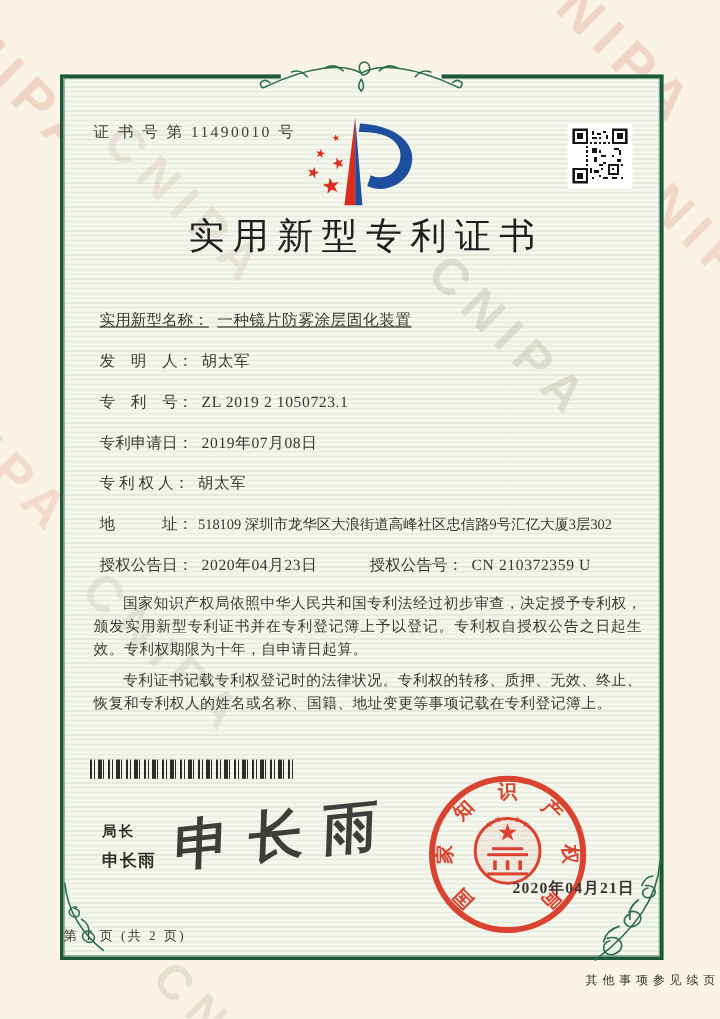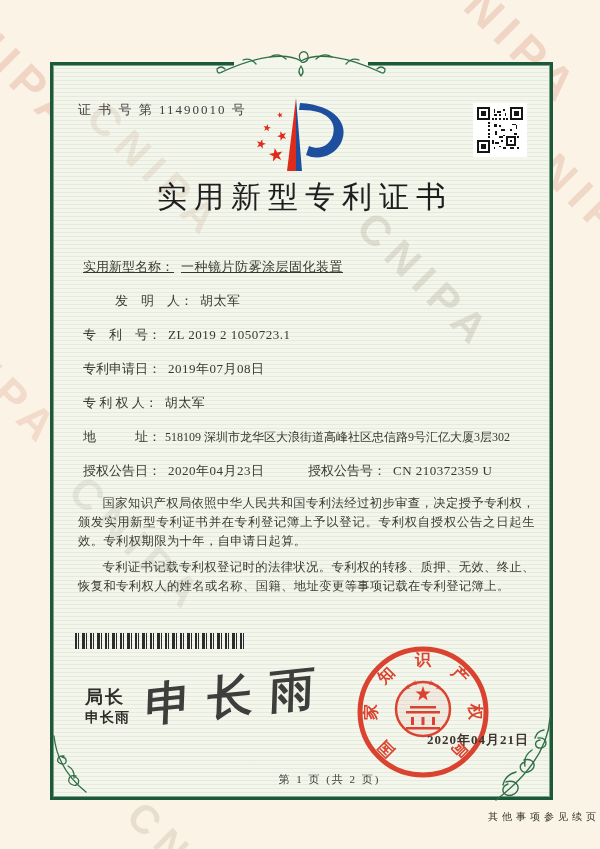--- a/index.html
+++ b/index.html
@@ -48,60 +48,60 @@
     background:#ffffff; display:flex; align-items:center; justify-content:center;
   }
   .title {
     position:absolute; left:0; top:112px; width:100%; text-align:center;
     font-size:30px; font-weight:400; letter-spacing:7px; color:#1e1e1e;
     text-indent:7px;
   }
   .row { position:absolute; left:30px; font-size:13px; color:#38382f; width:450px; }
   .row .lbl { color:#3a3a30; }
   .row .val { margin-left:7px; letter-spacing:.5px; }
-  .r1 { top:193px;text-decoration:underline; } .r2 { top:227px;margin-left:32px; } .r3 { top:261px; }
+  .r1 { top:193px;text-decoration:underline; } .r2 { top:227px; } .r3 { top:261px; }
   .r4 { top:295px; } .r5 { top:329px; } .r6 { top:363px; }
   .r7 { top:397px; }
   .r6 .val { font-size:12px; letter-spacing:0; margin-left:4px; }
   .r7 .pair2 { position:absolute; left:225px; top:0; }
   .paras {
     position:absolute; left:25px; top:429px; width:457px;
     font-size:12.3px; line-height:19px; color:#3b3b32; text-align:justify;
     letter-spacing:.4px;
   }
   .paras p { margin:0 0 7px 0; text-indent:2em; }
   .barcode {
     position:absolute; left:22px; top:568px; width:170px; height:16px;
     background:repeating-linear-gradient(90deg,
       #2b2b2b 0 2px, transparent 2px 3px,
       #2b2b2b 3px 4px, transparent 4px 7px,
       #2b2b2b 7px 10px, transparent 10px 11px,
       #2b2b2b 11px 12px, transparent 12px 15px);
   }
   .director-title {
-    position:absolute; left:32px; top:620px; font-size:18px; font-weight:700;
+    position:absolute; left:32px; top:620px; font-size:12px; font-weight:700;
     color:#2f2f2a; letter-spacing:2px;
   }
   .director-name {
     position:absolute; left:32px; top:644px; font-size:14px; font-weight:700;
     color:#2f2f2a; letter-spacing:1px;
   }
   .signature {
     position:absolute; left:92px; top:598px; width:230px; font-size:46px;
     font-weight:700; color:#262626; letter-spacing:16px; white-space:nowrap;
     transform:rotate(-6deg) skewX(-8deg); opacity:.88;
   }
   .seal { position:absolute; left:295px; top:572px; opacity:.95; }
   .seal-date {
     position:absolute; left:310px; top:666px; width:230px; text-align:center;
     font-size:13px; color:#3e342e; letter-spacing:1px; font-weight:600;
   }
   .page-no {
-    position:absolute; left:0; top:707px; width:100%; text-align:center;
-    font-size:11px; letter-spacing:2px; color:#3c3c34;padding-left:28px;
+    position:absolute; left:0; top:707px; width:100%; 
+    font-size:11px; letter-spacing:2px; color:#3c3c34;
   }
   
   .footer-note {
     position:absolute; left:0; top:810px; width:100%; text-align:right;
     font-size:10px; letter-spacing:4px; color:#35352e;font-family:Liberation Mono, monospace;
   }
   .top-ornament { position:absolute; left:216px; top:46px; }
   .flourish-br  { position:absolute; left:488px; top:716px; }
   .flourish-bl  { position:absolute; left:50px;  top:734px; transform:scaleX(-1); }
 </style>

